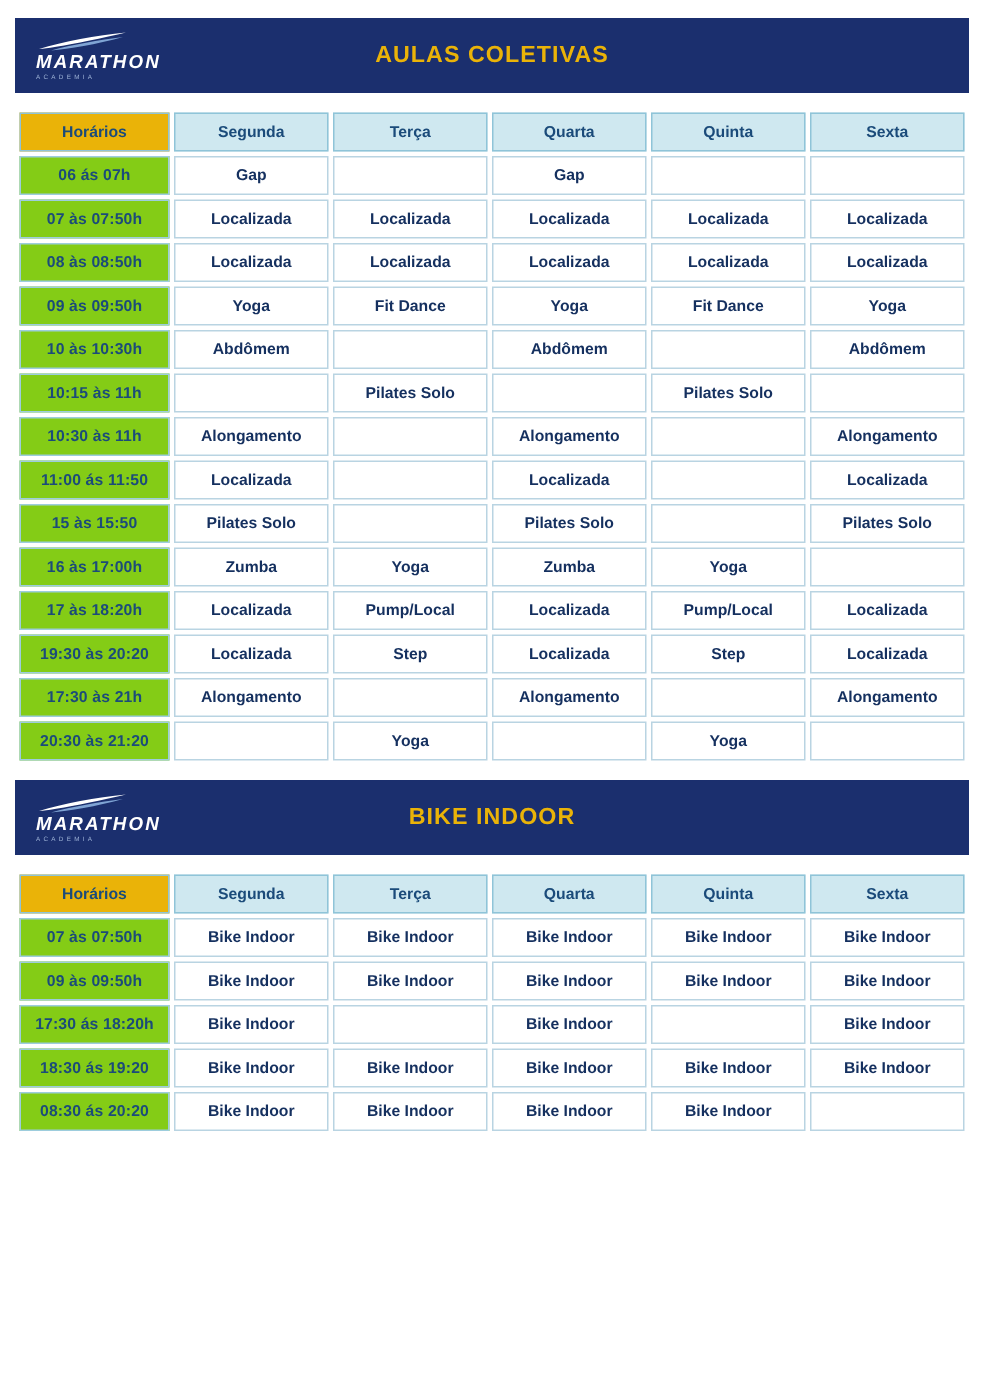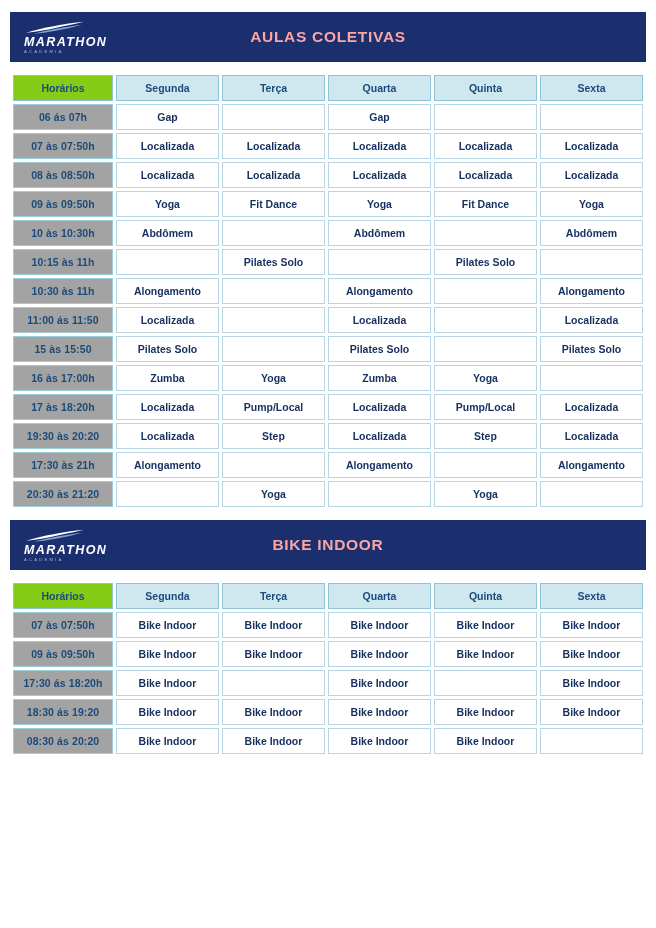--- a/index.html
+++ b/index.html
@@ -52,52 +52,52 @@
   }
   .logo-sub {
     color: #9fb4d8;
     font-size: 4.2px;
     letter-spacing: 2.2px;
     margin-top: 1px;
   }
   .banner-title {
     width: 100%;
     text-align: center;
-    color: #fca5a5;
+    color: #eab308;
     font-size: 15.5px;
     font-weight: bold;
     letter-spacing: 0.7px;
   }
   table.sched {
     width: 100%;
     border-collapse: separate;
     border-spacing: 3px;
     table-layout: fixed;
   }
   table.sched td, table.sched th {
     height: 26px;
     text-align: center;
     vertical-align: middle;
     font-size: 10.5px;
     font-weight: bold;
     padding: 0 2px;
   }
   th.hdr-time {
-    background: #84cc16;
+    background: #eab308;
     color: #1b4b7a;
     border: 1px solid #8fc4d8;
     font-size: 10.5px;
   }
   th.hdr-day {
     background: #cfe8f0;
     color: #1b4b7a;
     border: 1px solid #8fc4d8;
   }
   td.timecell {
-    background: #a3a3a3;
+    background: #84cc16;
     color: #1b4b7a;
     border: 1px solid #9dcddd;
     font-size: 9.5px;
     letter-spacing: 0.1px;
   }
   td.cell {
     background: #ffffff;
     border: 1px solid #b9d4e2;
     color: #15305f;
   }

